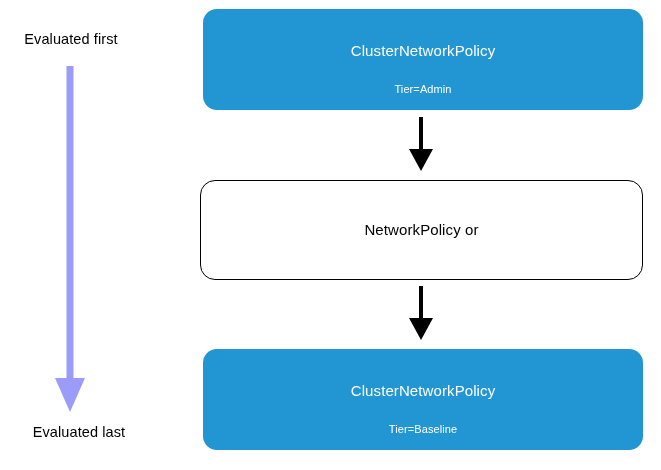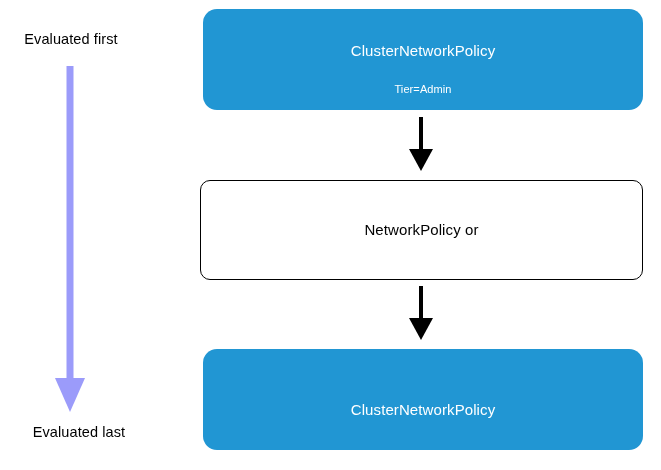--- a/index.html
+++ b/index.html
@@ -66,21 +66,21 @@
     justify-content: center;
   }
 
   .node-blue {
     background: #2196d3;
     border-radius: 14px;
   }
   .node-outline {
     background: #ffffff;
     border: 1px solid #000000;
-    border-radius: 10px;
+    border-radius: 15px;
   }
 
   #node-admin {
     left: 203px;
     top: 9px;
     width: 440px;
     height: 101px;
   }
   #node-middle {
     left: 200px;
@@ -172,16 +172,17 @@
       <div class="node-line">NetworkPolicy or</div>
     </div>
 
     <svg class="connector" id="connector-2" viewBox="0 0 40 60" xmlns="http://www.w3.org/2000/svg">
       <line x1="20" y1="2" x2="20" y2="40" stroke="#000000" stroke-width="4"></line>
       <polygon points="20,56 8,34 32,34" fill="#000000"></polygon>
     </svg>
 
     <div class="node node-blue" id="node-baseline">
       <div class="node-title">ClusterNetworkPolicy</div>
+      <div class="node-sub">Tier=Baseline</div>
     </div>
 
   </div>
 </div>
 
 </body></html>

